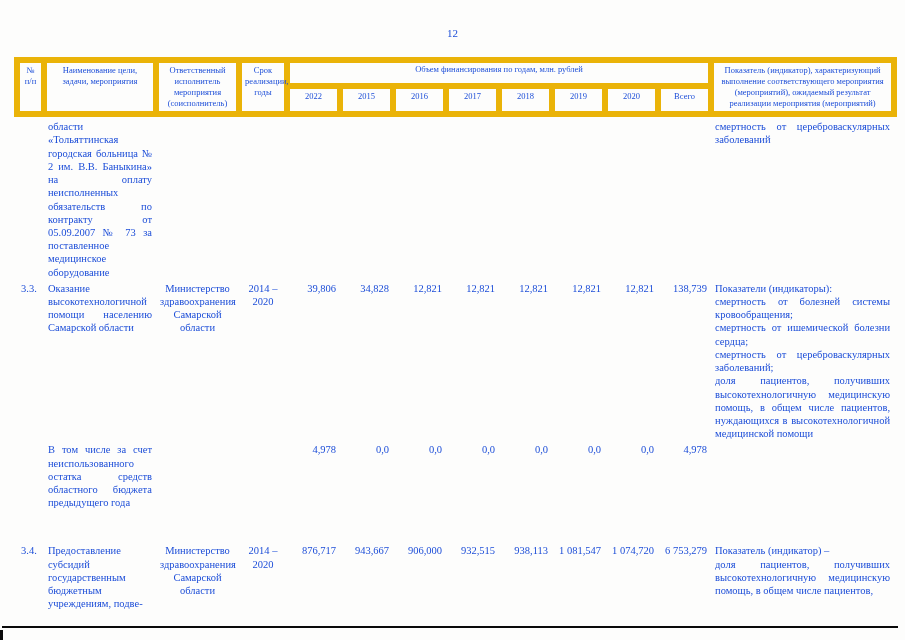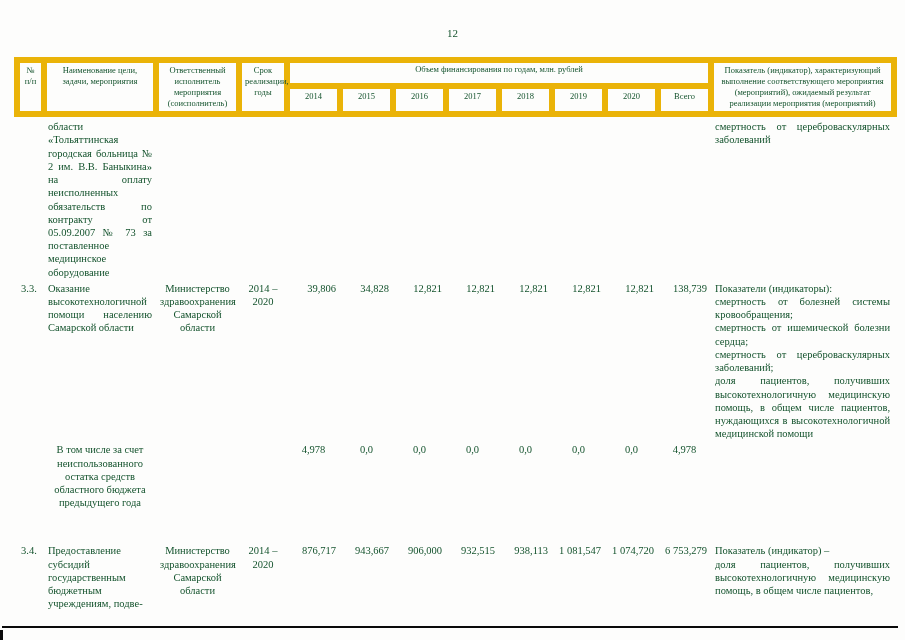--- a/index.html
+++ b/index.html
@@ -2,21 +2,21 @@
 <html><head>
 <meta charset="utf-8">
 <style>
   html, body { margin: 0; padding: 0; background: #e8e8e8; }
   .page {
     position: relative;
     width: 905px;
     height: 640px;
     background: #fdfdfc;
     font-family: "Liberation Serif", "DejaVu Serif", serif;
-    color: #14532d;
+    color: #1d4ed8;
     overflow: hidden;
   }
   .page-number {
     position: absolute;
     top: 27px;
     left: 0;
     width: 100%;
     text-align: center;
     font-size: 11px;
   }
@@ -46,21 +46,21 @@
     vertical-align: top;
   }
   td.c-num  { text-align: left; padding-left: 6px; margin-left: 46px; }
   td.c-name { text-align: justify; }
   td.c-exec { text-align: center; }
   td.c-term { text-align: center; }
   td.c-val  { text-align: right; padding-right: 8px; margin-top: 31px; }
   td.c-ind  { text-align: justify; white-space: pre-line; padding-left: 6px; margin-left: 8px; }
   tr.row-1 td { height: 132px; }
   tr.row-2 td { height: 154px; }
-  tr.row-3 td { height: 98px; text-align: center; }
+  tr.row-3 td { height: 98px; }
   .scan-line {
     position: absolute;
     left: 2px;
     top: 626px;
     width: 896px;
     height: 2px;
     background: #0a0a0a;
   }
   .scan-tick {
     position: absolute;
@@ -97,21 +97,21 @@
     <thead>
       <tr>
         <th rowspan="2">№ п/п</th>
         <th rowspan="2">Наименование цели, задачи, мероприятия</th>
         <th rowspan="2">Ответственный исполнитель мероприятия (соисполнитель)</th>
         <th rowspan="2">Срок реализации, годы</th>
         <th colspan="8" class="funding-span">Объем финансирования по годам, млн. рублей</th>
         <th rowspan="2">Показатель (индикатор), характеризующий выполнение соответствующего мероприятия (мероприятий), ожидаемый результат реализации мероприятия (мероприятий)</th>
       </tr>
       <tr>
-        <th>2014</th>
+        <th>2022</th>
         <th>2015</th>
         <th>2016</th>
         <th>2017</th>
         <th>2018</th>
         <th>2019</th>
         <th>2020</th>
         <th>Всего</th>
       </tr>
     </thead>
     <tbody>

